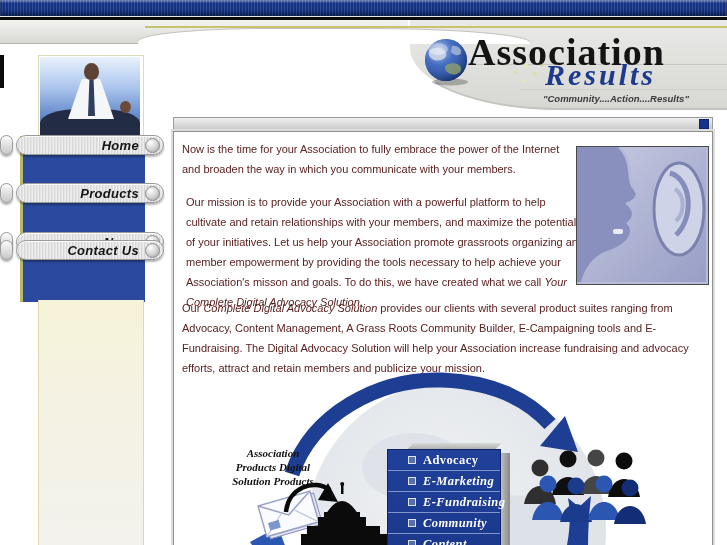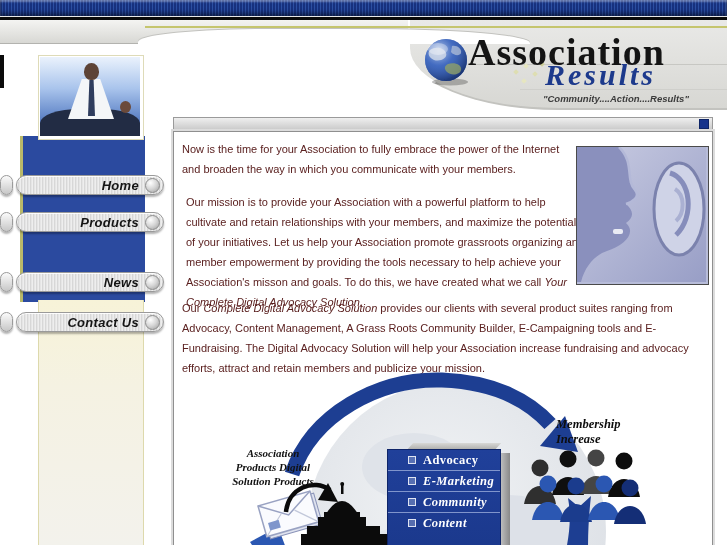--- a/index.html
+++ b/index.html
@@ -47,21 +47,21 @@
   .bm-tie{left:48px;top:23px;width:7px;height:36px;background:#2f3d5e;
     clip-path:polygon(20% 0,80% 0,100% 100%,0 100%);}
   .bm-suit{left:0;top:52px;width:100px;height:27px;background:#222c44;
     border-top-left-radius:40px 14px;border-top-right-radius:40px 14px;}
   .bm-head2{left:80px;top:44px;width:11px;height:12px;border-radius:50%;background:#6b4a3a;}
   .cream-panel{left:38px;top:300px;width:104px;height:245px;
     background:linear-gradient(180deg,#f7f3d8 0%,#f5f2e2 35%,#f3f2ec 100%);
     border-left:1px solid #ddd9ac;border-right:1px solid #ddd9ac;}
 
   
-  .navbtn{position:absolute;left:0;width:164px;height:20px;margin-top:40px;}
+  .navbtn{position:absolute;left:0;width:164px;height:20px;}
   .cap{position:absolute;left:0;top:0;width:13px;height:20px;border-radius:10px;
     background:linear-gradient(180deg,#fbfbfb,#c7c7c7);border:1px solid #9a9a9a;
     box-sizing:border-box;box-shadow:0 2px 2px rgba(0,0,0,.3);}
   .pill{position:absolute;left:16px;right:0;top:0;bottom:0;border-radius:10px;
     background:repeating-linear-gradient(90deg,#eeeeee 0 1px,#d7d7d7 1px 2px,#e5e5e5 2px 3px);
     border:1px solid #9a9a9a;box-sizing:border-box;display:flex;align-items:center;
     justify-content:flex-end;padding-right:24px;
     box-shadow:0 2px 2px rgba(0,0,0,.3), inset 0 1px 0 rgba(255,255,255,.9);}
   .nav-label{font-style:italic;font-weight:700;font-size:13px;color:#151515;letter-spacing:.3px;
     white-space:nowrap;}
@@ -164,35 +164,35 @@
   </div>
   <div class="abs cream-panel"></div>
 
   <div class="navbtn" style="top:135px">
     <span class="cap"></span>
     <span class="pill">
       <span class="nav-label">Home</span>
       <span class="knob"></span>
     </span>
   </div>
-  <div class="navbtn" style="top:172px">
+  <div class="navbtn" style="top:183px">
     <span class="cap"></span>
     <span class="pill">
       <span class="nav-label">Products</span>
       <span class="knob"></span>
     </span>
   </div>
   <div class="navbtn" style="top:232px">
     <span class="cap"></span>
     <span class="pill">
       <span class="nav-label">News</span>
       <span class="knob"></span>
     </span>
   </div>
-  <div class="navbtn" style="top:272px">
+  <div class="navbtn" style="top:240px">
     <span class="cap"></span>
     <span class="pill">
       <span class="nav-label">Contact Us</span>
       <span class="knob"></span>
     </span>
   </div>
 
   <div class="abs content-topbar">
     <span class="blue-square"></span>
   </div>
@@ -285,38 +285,38 @@
         <use href="#person" transform="translate(430,112)" fill="#2b57b2"></use>
         <use href="#person" transform="translate(456,116)" fill="#142e76"></use>
       </g>
     </svg>
 
     <div class="assoc-label">
       <div>Association</div>
       <div>Products Digital</div>
       <div>Solution Products</div>
     </div>
-    <div class="membership-label">
-      <div>Membership</div>
-      <div>Increase</div>
-    </div>
 
     <div class="panel-topfold"></div>
     <div class="panel-shadow"></div>
     <div class="product-panel">
       <div class="product-item">
         <span class="bullet"></span>
         <span class="product-label">Advocacy</span>
       </div>
       <div class="product-item">
         <span class="bullet"></span>
         <span class="product-label">E-Marketing</span>
       </div>
       <div class="product-item">
         <span class="bullet"></span>
+        <span class="product-label">E-Fundraising</span>
+      </div>
+      <div class="product-item">
+        <span class="bullet"></span>
         <span class="product-label">Community</span>
       </div>
       <div class="product-item">
         <span class="bullet"></span>
         <span class="product-label">Content</span>
       </div>
     </div>
 
   </div>
 </div>

